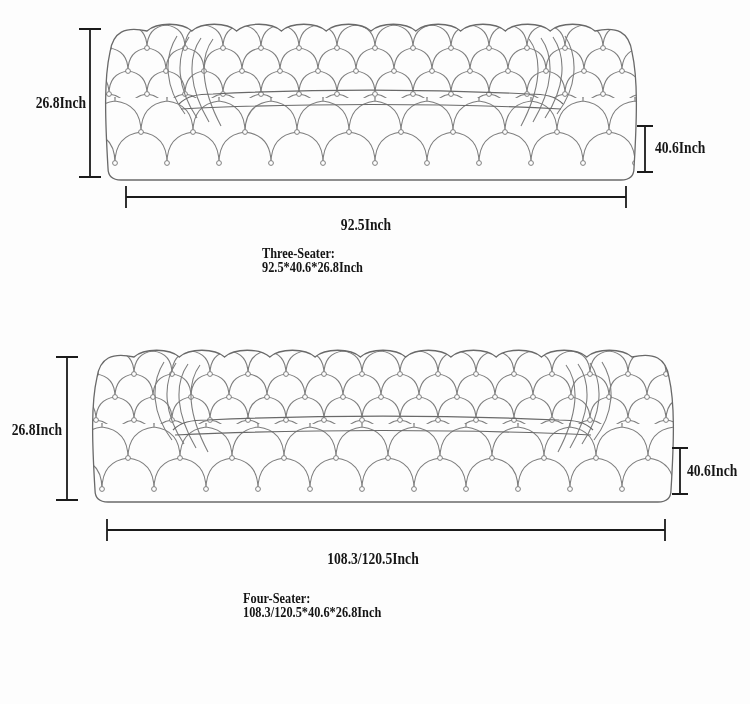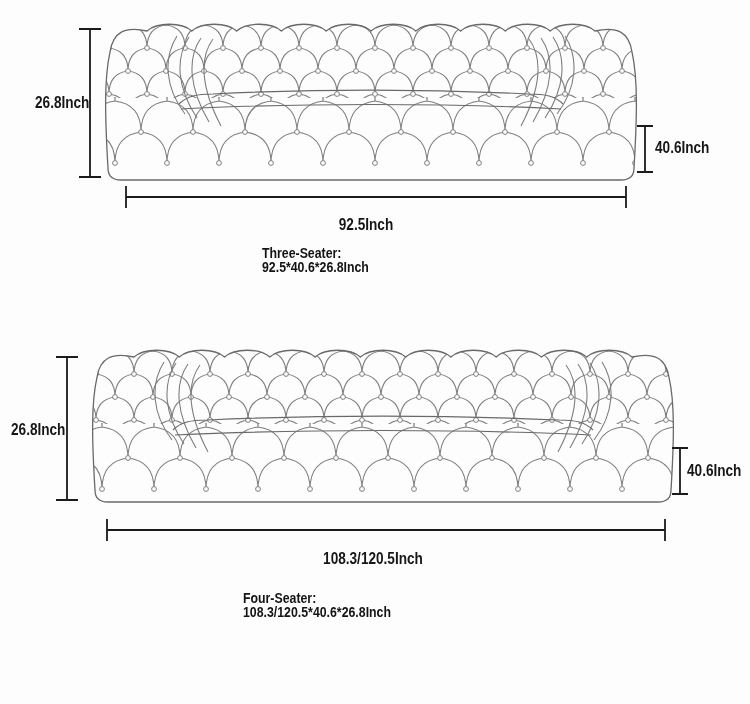--- a/index.html
+++ b/index.html
@@ -1,18 +1,18 @@
 <!DOCTYPE html>
 <html><head>
 <meta charset="utf-8">
 <style>
   html,body{margin:0;padding:0;background:#ffffff;}
   .canvas{
     position:relative;width:750px;height:704px;background:#fdfdfd;
-    font-family:Liberation Sans, sans-serif;overflow:hidden;
+    font-family:Liberation Serif, serif;overflow:hidden;
   }
   svg.art{position:absolute;left:0;top:0;}
   .dim-label{
     position:absolute;font-weight:700;font-size:16px;color:#161616;
     white-space:nowrap;transform:scaleX(.85);
   }
   .t-h{left:26px;top:94px;width:60px;text-align:right;transform-origin:right center;}
   .t-w{left:276px;top:216px;width:180px;text-align:center;transform-origin:center center;}
   .t-d{left:655px;top:139px;transform-origin:left center;}
   .b-h{left:2px;top:421px;width:60px;text-align:right;transform-origin:right center;}

